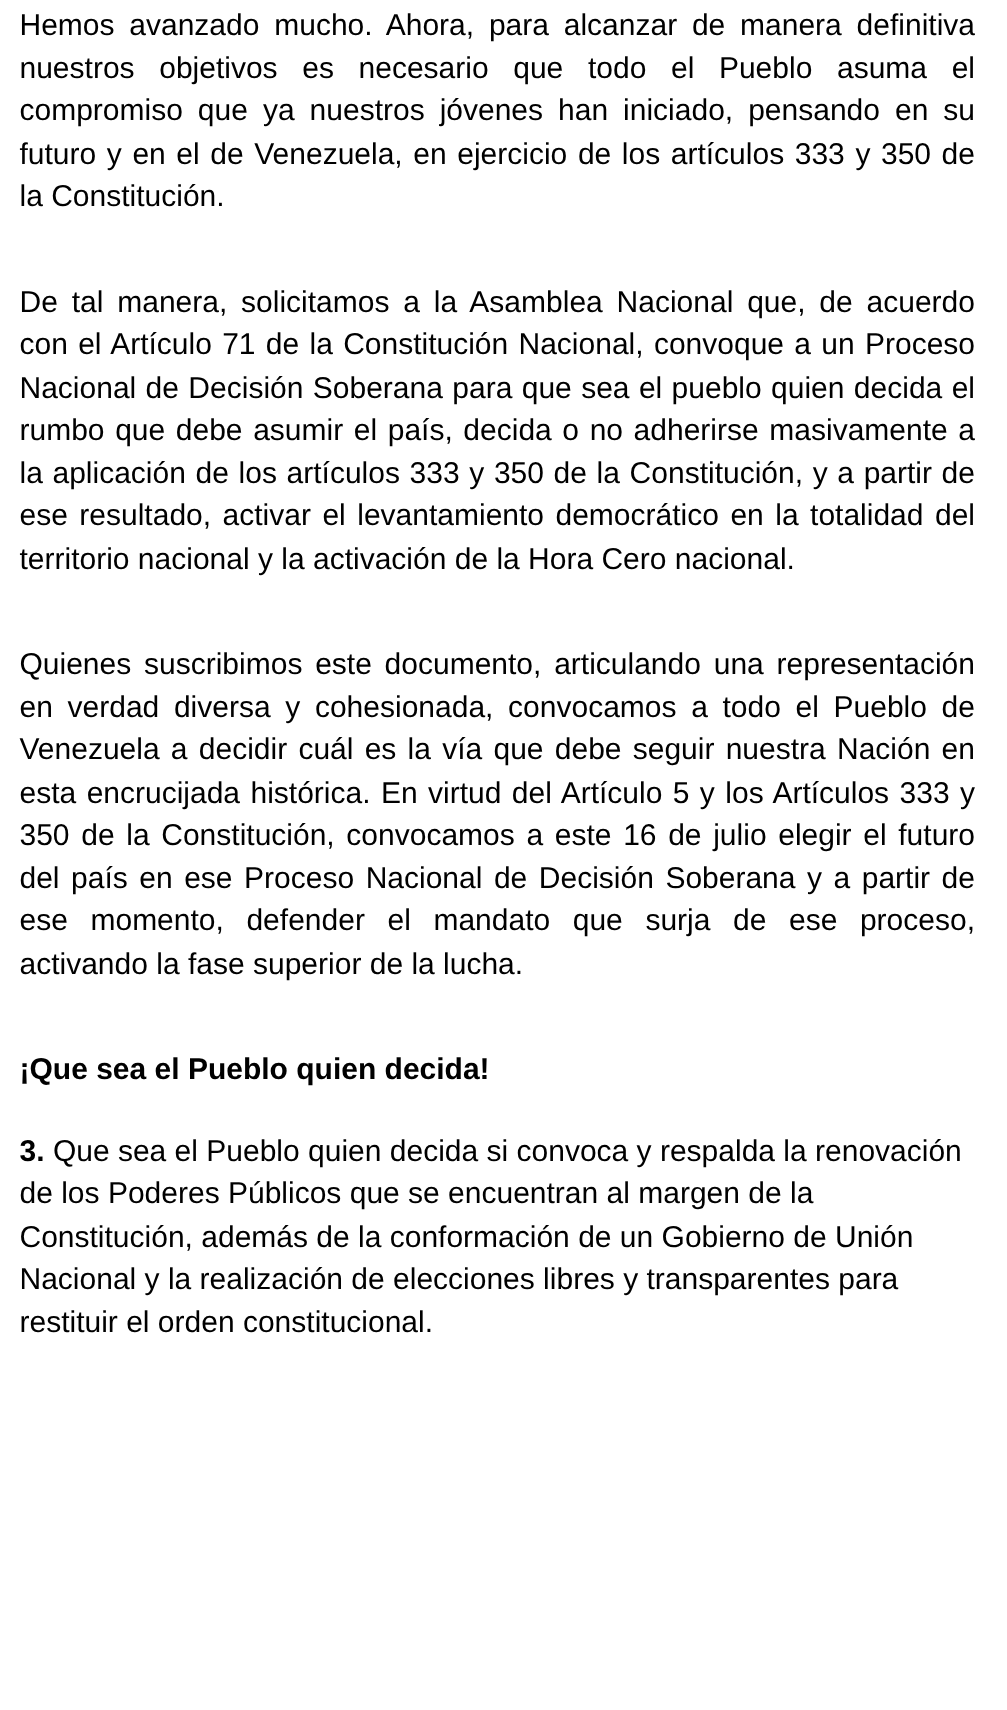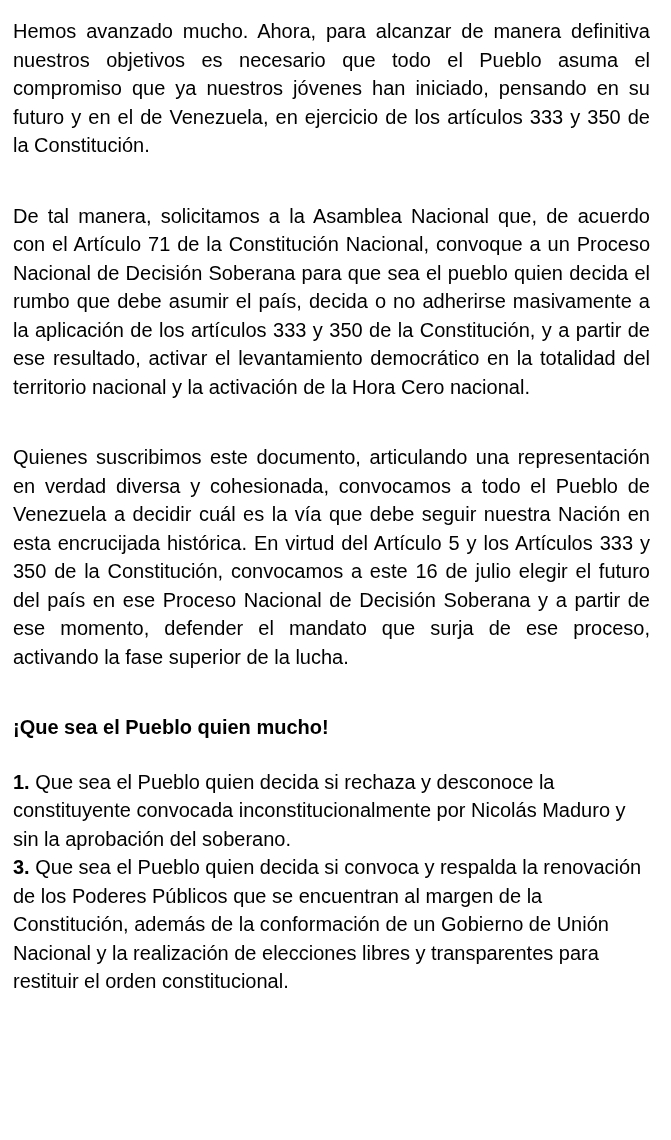--- a/index.html
+++ b/index.html
@@ -10,21 +10,21 @@
   }
   body {
     width: 671px;
     color: #000000;
     font-family: "Liberation Sans", "DejaVu Sans", sans-serif;
   }
   .page {
     box-sizing: border-box;
     width: 671px;
     min-height: 1140px;
-    padding: 17px 21px 14px 13px;
+    padding: 3px 21px 14px 13px;
     font-size: 20px;
     line-height: 28.5px;
     background: #ffffff;
   }
   .para {
     margin: 0 0 42px 0;
     text-align: justify;
     text-justify: inter-word;
   }
   .heading {
@@ -49,28 +49,24 @@
 <body>
 
 <main class="page">
 
   <p class="para">Hemos avanzado mucho. Ahora, para alcanzar de manera definitiva nuestros objetivos es necesario que todo el Pueblo asuma el compromiso que ya nuestros jóvenes han iniciado, pensando en su futuro y en el de Venezuela, en ejercicio de los artículos 333 y 350 de la Constitución.</p>
 
   <p class="para">De tal manera, solicitamos a la Asamblea Nacional que, de acuerdo con el Artículo 71 de la Constitución Nacional, convoque a un Proceso Nacional de Decisión Soberana para que sea el pueblo quien decida el rumbo que debe asumir el país, decida o no adherirse masivamente a la aplicación de los artículos 333 y 350 de la Constitución, y a partir de ese resultado, activar el levantamiento democrático en la totalidad del territorio nacional y la activación de la Hora Cero nacional.</p>
 
   <p class="para">Quienes suscribimos este documento, articulando una representación en verdad diversa y cohesionada, convocamos a todo el Pueblo de Venezuela a decidir cuál es la vía que debe seguir nuestra Nación en esta encrucijada histórica. En virtud del Artículo 5 y los Artículos 333 y 350 de la Constitución, convocamos a este 16 de julio elegir el futuro del país en ese Proceso Nacional de Decisión Soberana y a partir de ese momento, defender el mandato que surja de ese proceso, activando la fase superior de la lucha.</p>
 
-  <h2 class="heading">¡Que sea el Pueblo quien mucho!</h2>
+  <h2 class="heading">¡Que sea el Pueblo quien decida!</h2>
 
   <div class="numbered-list">
 
-    <p class="list-item">
-      <span class="num">1.</span>
-      <span class="txt">Que sea el Pueblo quien decida si rechaza y desconoce la constituyente convocada inconstitucionalmente por Nicolás Maduro y sin la aprobación del soberano.</span>
-    </p>
 
 
     <p class="list-item">
       <span class="num">3.</span>
       <span class="txt">Que sea el Pueblo quien decida si convoca y respalda la renovación de los Poderes Públicos que se encuentran al margen de la Constitución, además de la conformación de un Gobierno de Unión Nacional y la realización de elecciones libres y transparentes para restituir el orden constitucional.</span>
     </p>
 
   </div>
 
 </main>

